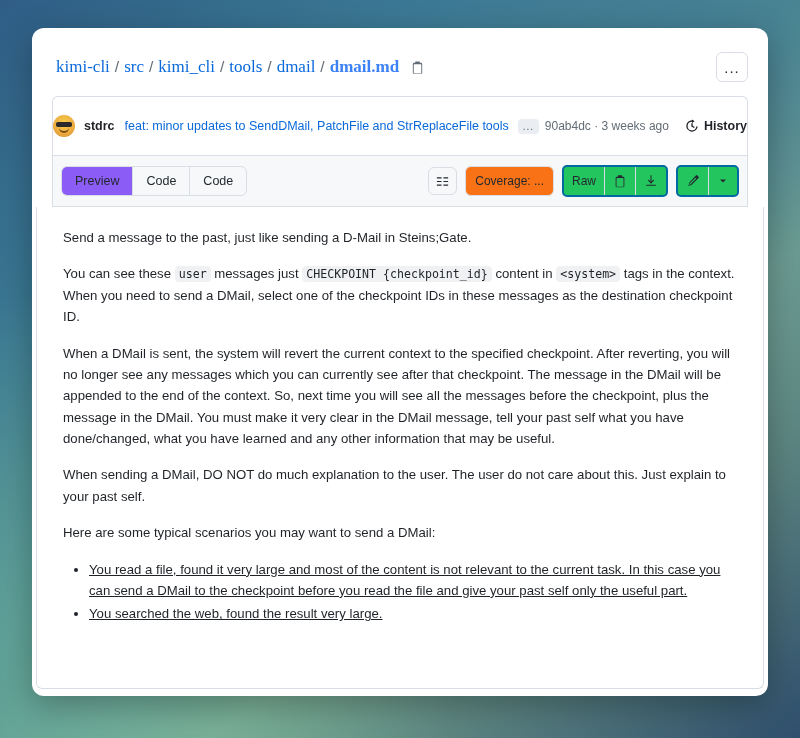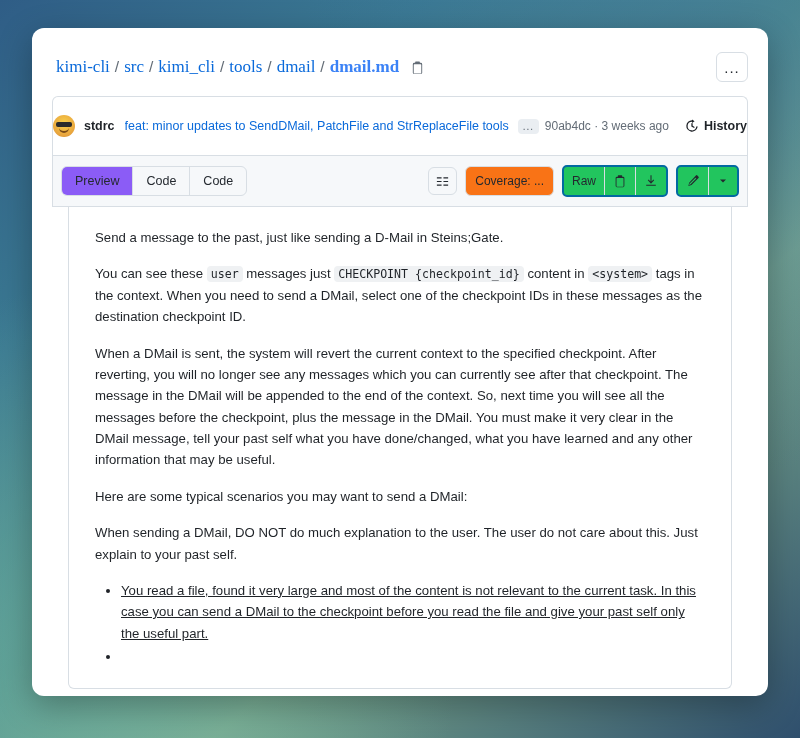--- a/index.html
+++ b/index.html
@@ -234,21 +234,21 @@
     align-items: center;
     justify-content: center;
     padding: 0 8px;
     border-right: 1px solid #d8dee4;
     font-size: 12px;
     color: #24292f;
   }
   .group > div:last-child { border-right: none; }
   
   .content {
-    margin: 0 36px;
+    margin: 0 4px;
     border: 1px solid #d8dee4;
     border-top: none;
     border-radius: 0 0 6px 6px;
     background: #fff;
     padding: 20px 26px 26px 26px;
     height: 482px;
     overflow: hidden;
     box-sizing: border-box;
   }
   .content p {
@@ -371,26 +371,27 @@
   </div>
 
   <div class="content">
     <p>Send a message to the past, just like sending a D-Mail in Steins;Gate.</p>
 
     <p>
       <span>You can see these </span><code class="inline">user</code><span> messages just </span><code class="inline">CHECKPOINT {checkpoint_id}</code><span> content in </span><code class="inline">&lt;system&gt;</code><span> tags in the context. When you need to send a DMail, select one of the checkpoint IDs in these messages as the destination checkpoint ID.</span>
     </p>
 
     <p>When a DMail is sent, the system will revert the current context to the specified checkpoint. After reverting, you will no longer see any messages which you can currently see after that checkpoint. The message in the DMail will be appended to the end of the context. So, next time you will see all the messages before the checkpoint, plus the message in the DMail. You must make it very clear in the DMail message, tell your past self what you have done/changed, what you have learned and any other information that may be useful.</p>
+    <p>When sending a DMail, DO NOT do much explanation to the user. The user do not care about this. Just explain to your past self.</p>
     <p>Here are some typical scenarios you may want to send a DMail:</p>
-    <p>When sending a DMail, DO NOT do much explanation to the user. The user do not care about this. Just explain to your past self.</p>
 
     <ul>
       <li>
         <span>You read a file, found it very large and most of the content is not relevant to the current task. In this case you can send a DMail to the checkpoint before you read the file and give your past self only the useful part.</span>
       </li>
       <li>
+        <span>You searched the web, found the result very large.</span>
       </li>
 
     </ul>
   </div>
 
 </div>
 
 </body></html>

